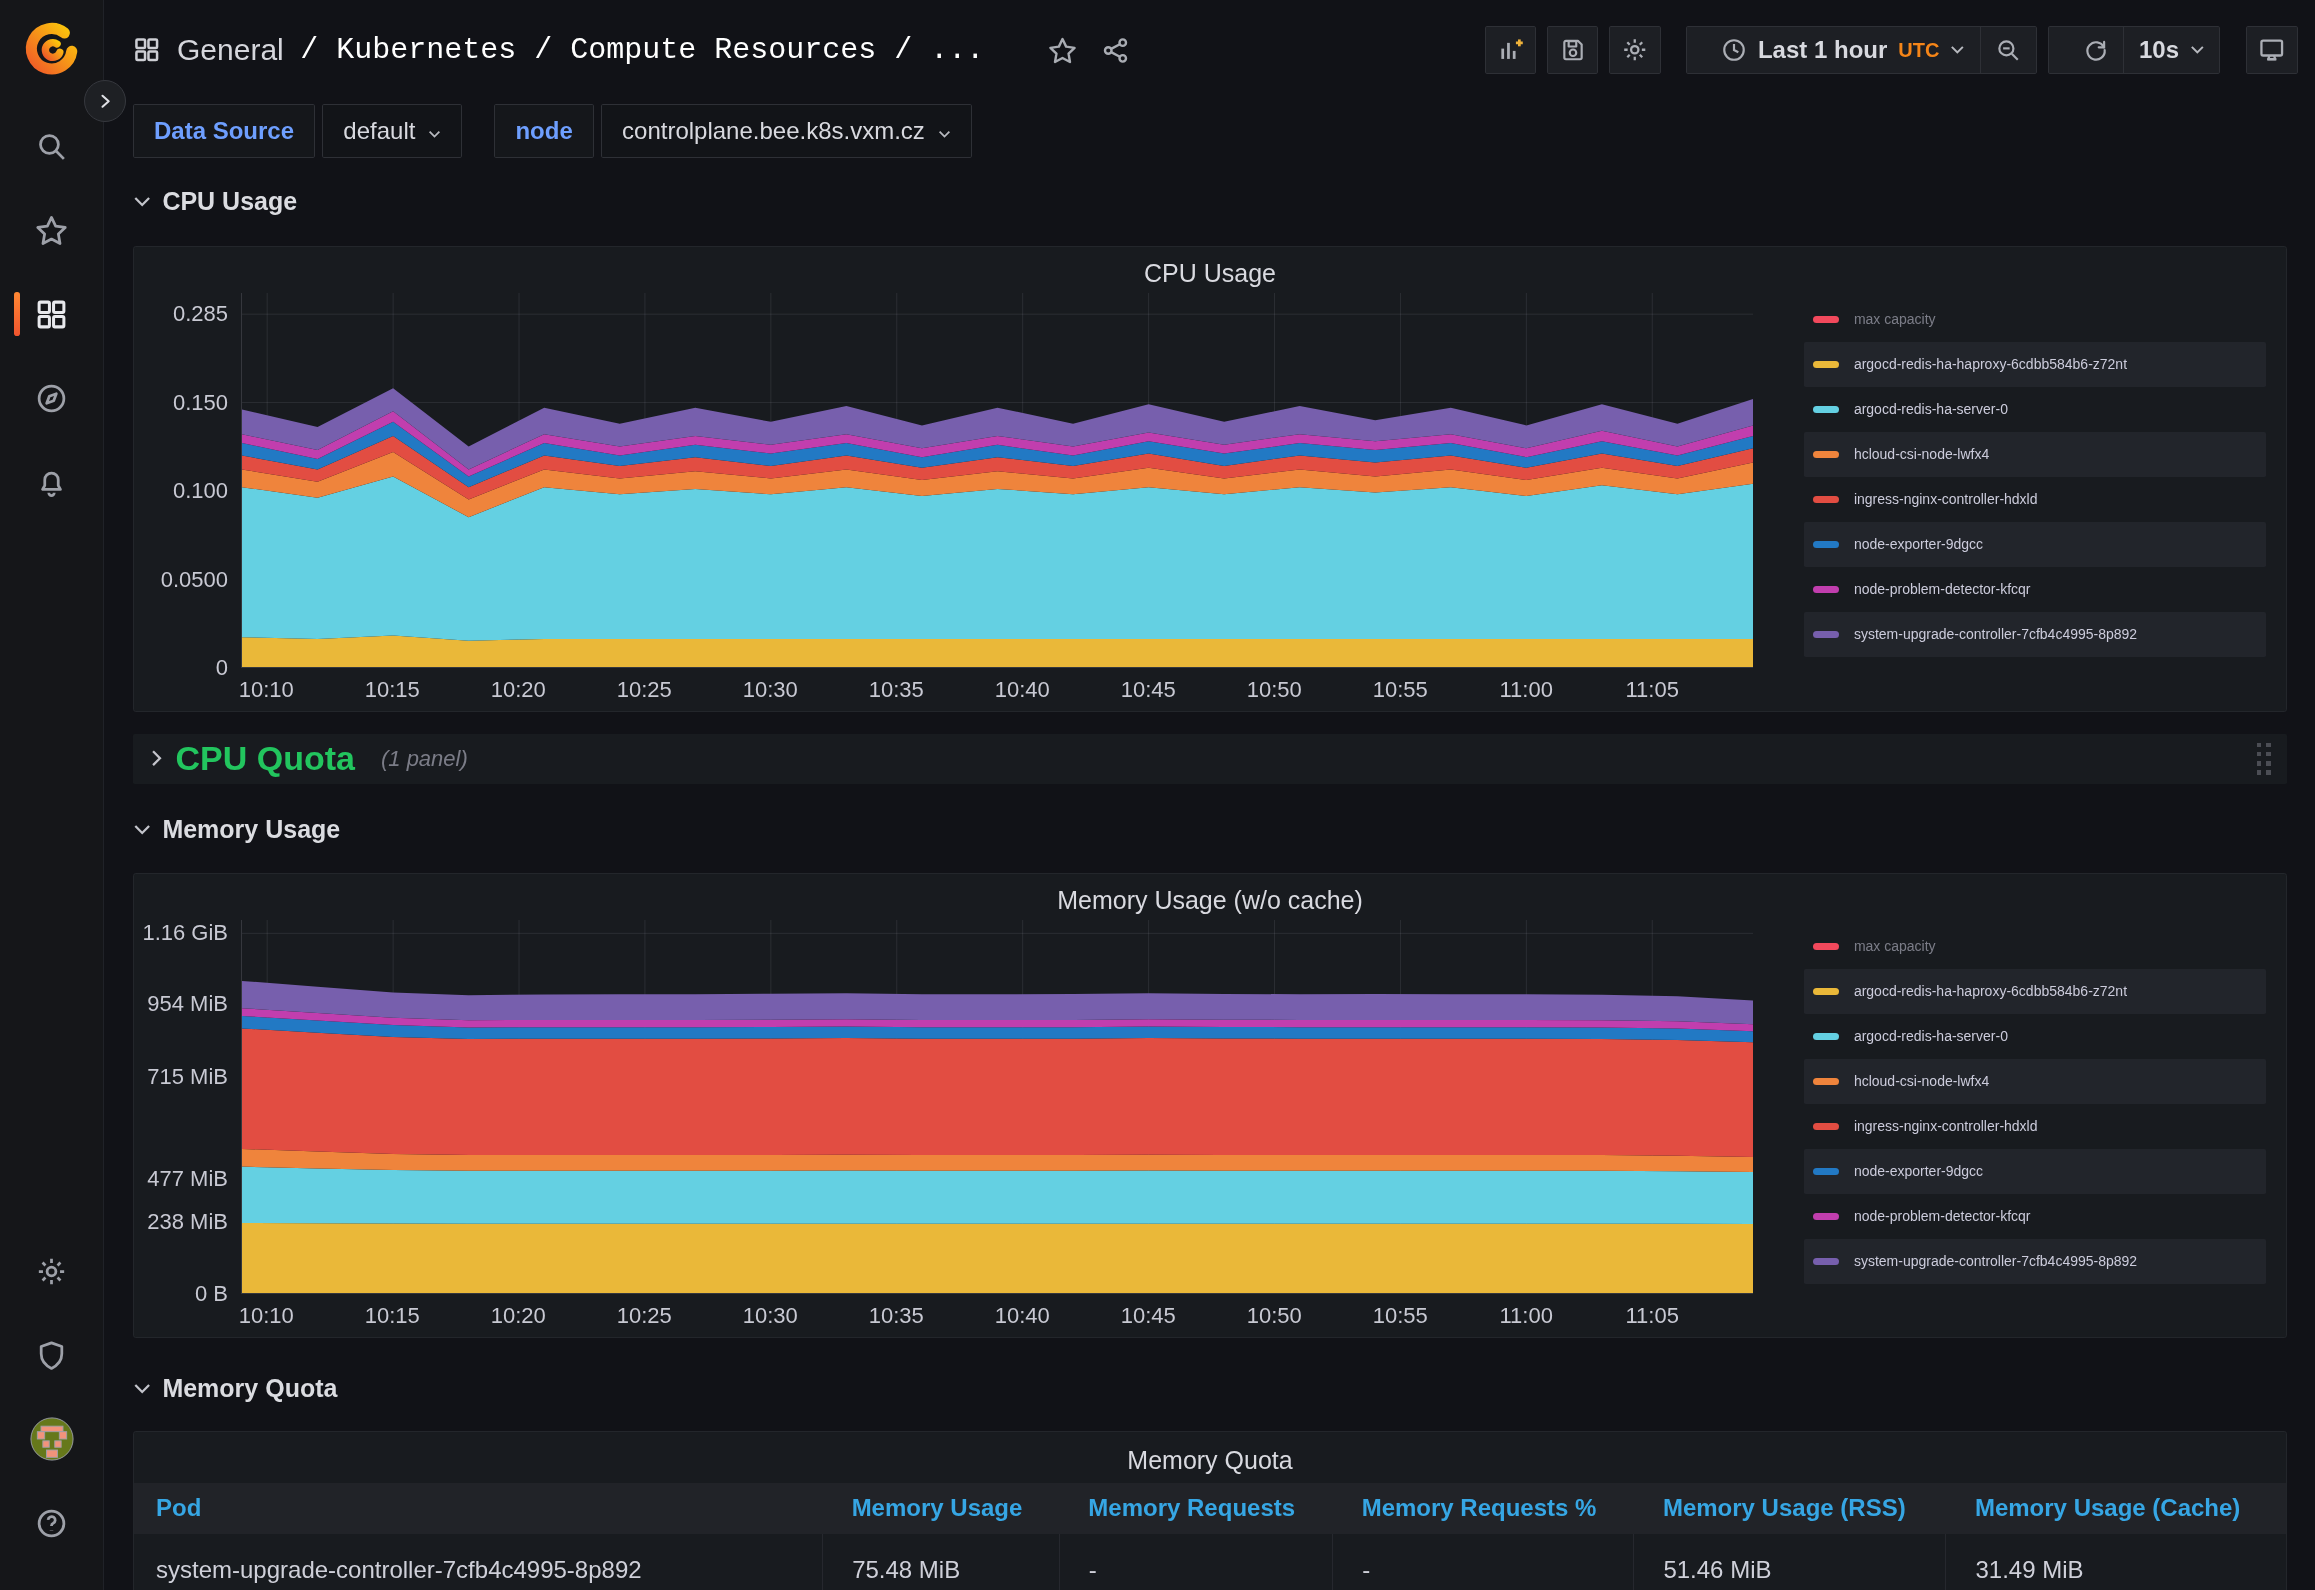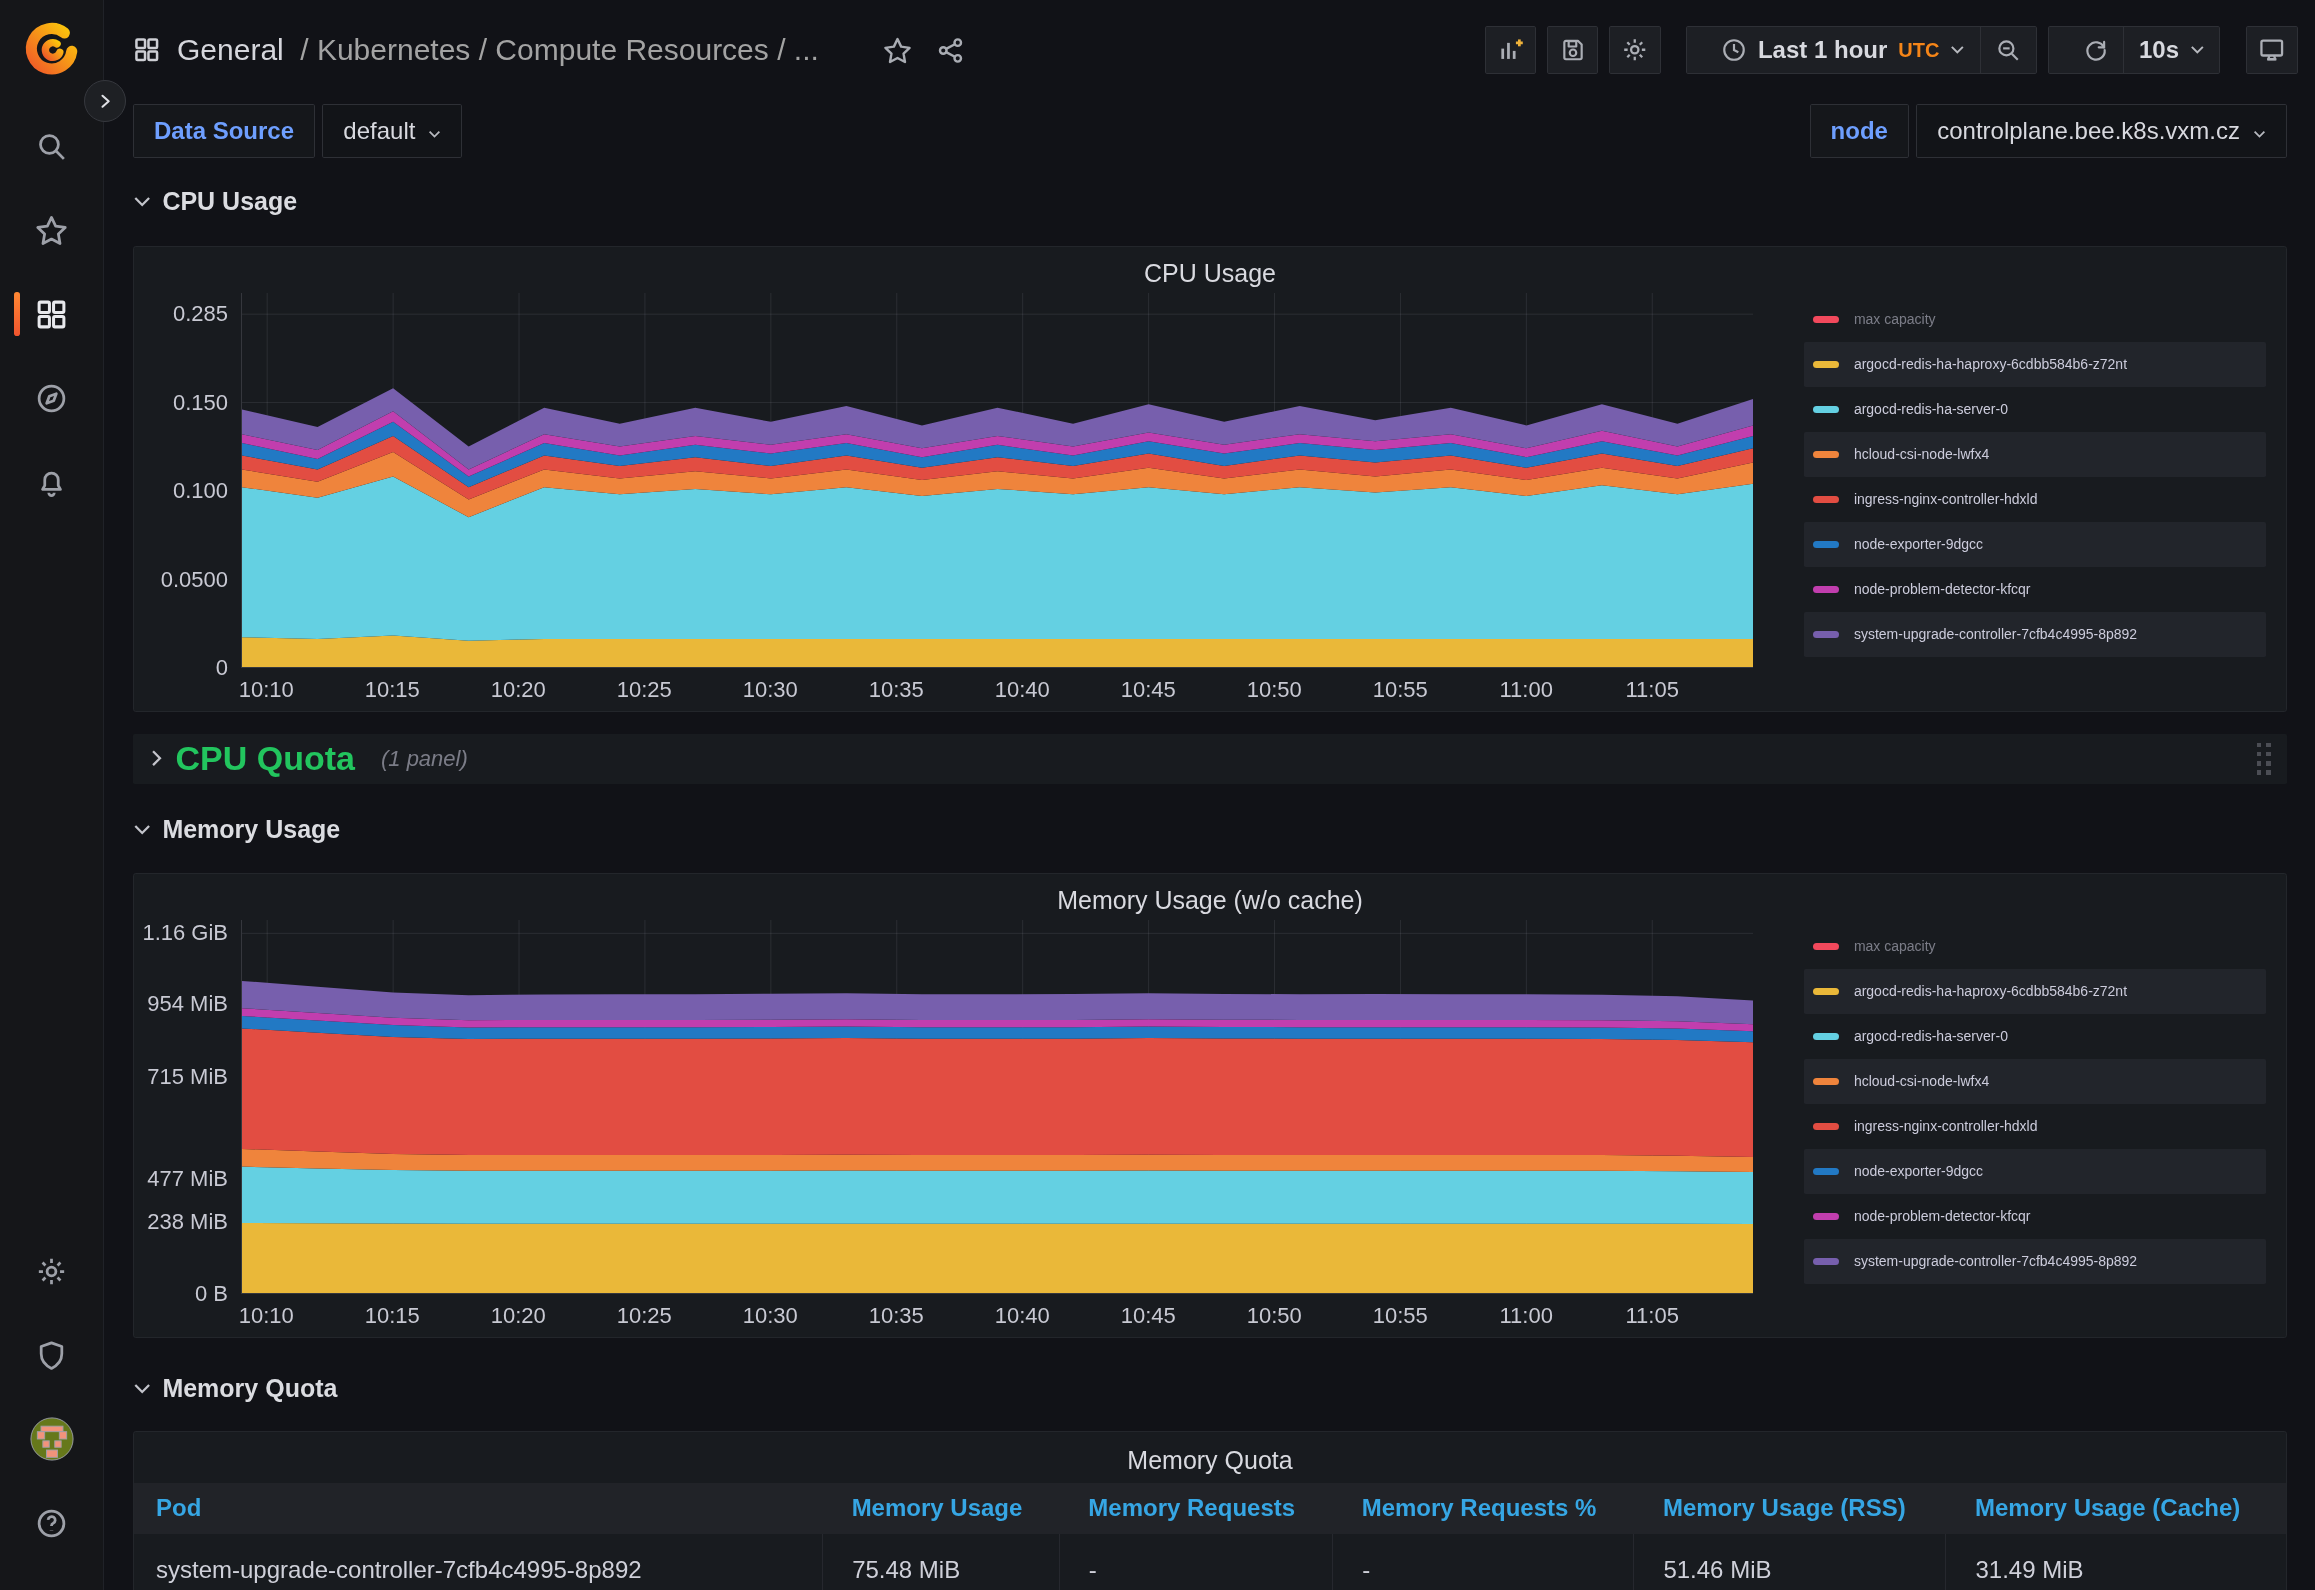--- a/index.html
+++ b/index.html
@@ -14,37 +14,37 @@
   .nav-bottom{margin-top:auto;margin-bottom:26px;display:flex;flex-direction:column;}
   .nav-item svg{stroke:#9DA0A8;}
   .nav-item.active svg{stroke:#E8E9ED;}
   .active-bar{position:absolute;left:14.7px;top:20px;width:5.5px;height:44px;border-radius:2.8px;background:linear-gradient(180deg,#FF8833,#F0542E);}
   .expand-btn{position:absolute;left:84px;top:80px;width:42px;height:42px;border-radius:50%;background:#1E2024;border:0.9px solid #36383E;color:#DFE0E5;font-size:24px;font-weight:700;display:flex;align-items:center;justify-content:center;z-index:9;cursor:pointer;}
 
   
   .main{position:absolute;left:104px;top:0;right:0;bottom:0;}
   .topnav{display:flex;align-items:center;height:100px;padding:0 18.4px 0 29px;gap:40px;}
   .breadcrumb{display:flex;align-items:center;gap:16.5px;font-size:30px;color:#D5D6DC;}
-  .crumb-sep{color:#a3a3a3;}
+  .crumb-sep{color:#ffffff;font-family:Liberation Mono, monospace;}
   .bc-icon svg{stroke:#CDCED4;}
   .title-actions{display:flex;align-items:center;gap:24px;margin-left:24px;}
   .icon-plain{background:none;border:none;padding:0;cursor:pointer;display:flex;align-items:center;}
   .toolbar{margin-left:auto;display:flex;align-items:center;gap:11px;}
   .tbtn{height:48px;min-width:51px;background:#1D1F24;border:0.9px solid #2E3036;border-radius:1.8px;display:flex;align-items:center;justify-content:center;cursor:pointer;padding:0 11px;}
   .tbtn svg{stroke:#ABAEB5;}
   .tgroup{height:48px;display:flex;align-items:stretch;background:#1D1F24;border:0.9px solid #2E3036;border-radius:1.8px;padding-left:19px;}
   .tgroup .seg{display:flex;align-items:center;gap:11px;padding:0 14.7px;cursor:pointer;}
   .tgroup .divider{width:0.9px;background:#2E3036;}
   .time-label{font-size:24px;font-weight:600;color:#D8D9DF;}
   .tz-label{font-size:20px;font-weight:700;color:#F58518;}
   .interval-label{font-size:24px;font-weight:600;color:#D8D9DF;}
   .gap16{width:3.7px;}
 
   
-  .subnav{display:flex;align-items:center;padding:3.7px 29px 0 29px;gap:32px;justify-content:space-between;}
+  .subnav{display:flex;align-items:center;padding:3.7px 29px 0 29px;gap:32px;}
   .var-pair{display:flex;align-items:center;gap:7.3px;}
   .chip{height:54px;display:flex;align-items:center;padding:0 20px;border:0.9px solid #2E3036;border-radius:1.8px;background:#15171B;font-size:24px;cursor:pointer;}
   .chip.label{color:#6E9FFF;font-weight:600;}
   .chip.value{color:#D8D9DF;gap:13px;background:#121418;}
   .chev svg{stroke:#B7B9BF;}
 
   
   .content{padding:0 29px;}
   .section-head{display:flex;align-items:center;gap:11px;height:40px;cursor:pointer;}
   .section-head .stitle{font-size:25px;font-weight:700;color:#DBDCE1;}

